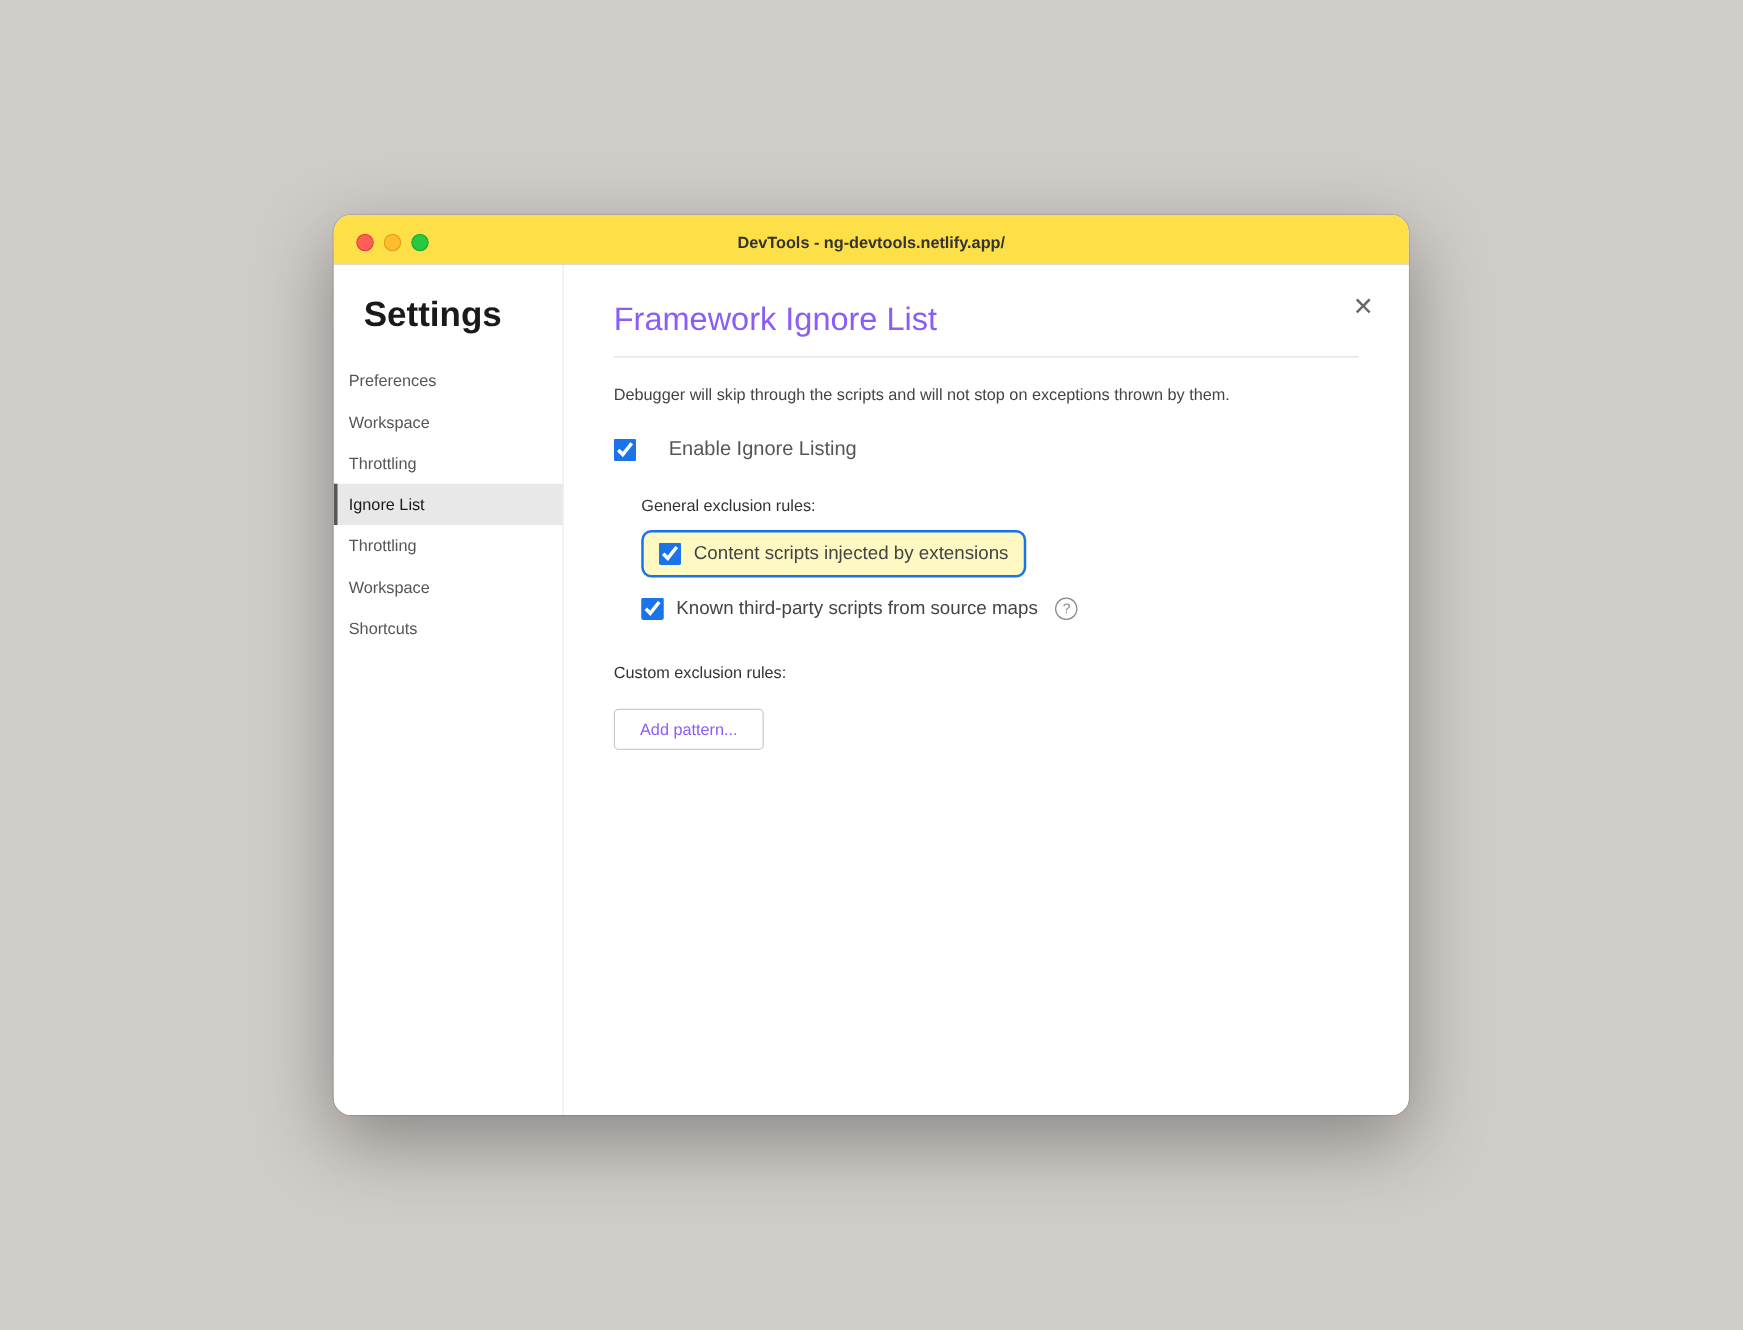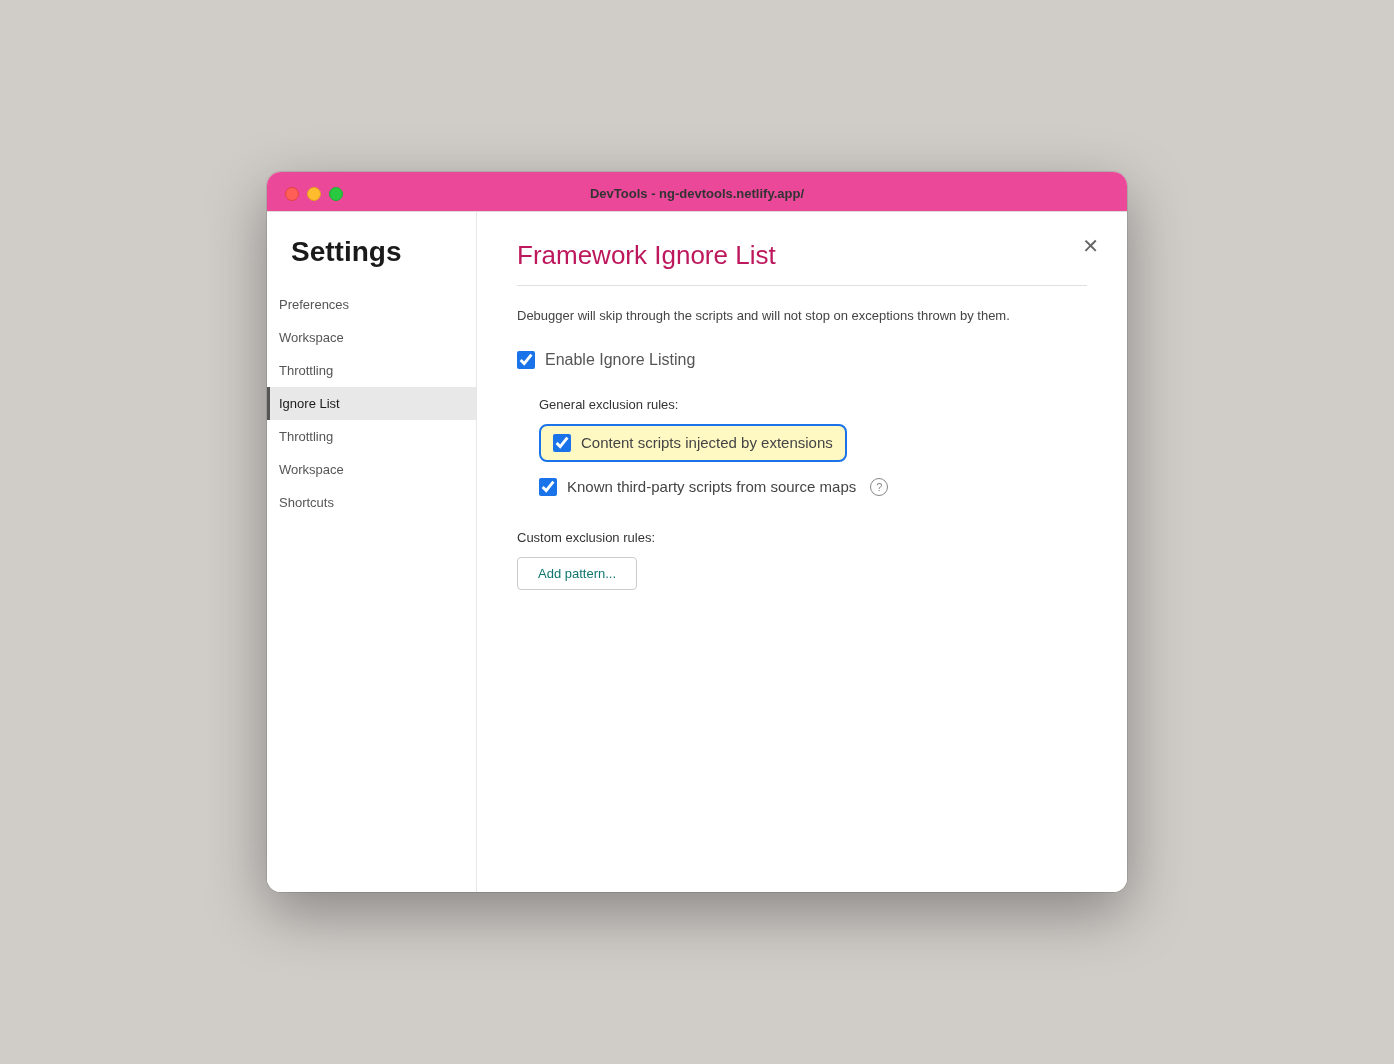--- a/index.html
+++ b/index.html
@@ -19,21 +19,21 @@
 
     .window {
       width: 860px;
       background: #f5f0eb;
       border-radius: 14px;
       box-shadow: 0 20px 60px rgba(0,0,0,0.35), 0 0 0 1px rgba(0,0,0,0.1);
       overflow: hidden;
     }
 
     .titlebar {
-      background: #ec4899;
+      background: #fde047;
       padding: 14px 18px 10px;
       display: flex;
       align-items: center;
       justify-content: center;
       position: relative;
       border-bottom: 1px solid #e0dbd4;
     }
 
     .traffic-lights {
       position: absolute;
@@ -60,21 +60,21 @@
     }
 
     .window-body {
       display: flex;
       background: white;
       margin: 0;
       min-height: 680px;
     }
 
     .sidebar {
-      width: 210px;
+      width: 184px;
       background: white;
       border-right: 1px solid #e8e8e8;
       padding: 24px 0 24px 0;
       flex-shrink: 0;
     }
 
     .sidebar-title {
       font-size: 28px;
       font-weight: 700;
       color: #1a1a1a;
@@ -122,42 +122,42 @@
       cursor: pointer;
       background: none;
       border: none;
       line-height: 1;
       padding: 4px;
     }
 
     .page-title {
       font-size: 26px;
       font-weight: 400;
-      color: #be185d;
+      color: #8b5cf6;
       margin-bottom: 14px;
     }
 
     .divider {
       height: 1px;
       background: #e0e0e0;
       margin-bottom: 20px;
     }
 
     .description {
       font-size: 13px;
       color: #444;
       line-height: 1.6;
       margin-bottom: 24px;
       max-width: 560px;
     }
 
     .checkbox-row {
       display: flex;
       align-items: center;
-      gap: 10px;
+      gap: 26px;
       margin-bottom: 20px;
     }
 
     .checkbox-row.main-toggle {
       margin-bottom: 28px;
     }
 
     .checkbox-label {
       font-size: 15px;
       color: #444;
@@ -223,25 +223,25 @@
     }
 
     .custom-section {
       margin-top: 10px;
     }
 
     .add-pattern-btn {
       border: 1px solid #ccc;
       border-radius: 4px;
       background: white;
-      color: #0f766e;
+      color: #8b5cf6;
       font-size: 13px;
       padding: 8px 20px;
       cursor: pointer;
-      margin-top: 0;
+      margin-top: 10px;
     }
   </style>
 </head>
 <body>
 
 <div class="window">
 
   <div class="titlebar">
     <div class="traffic-lights">
       <div class="traffic-light close"></div>

